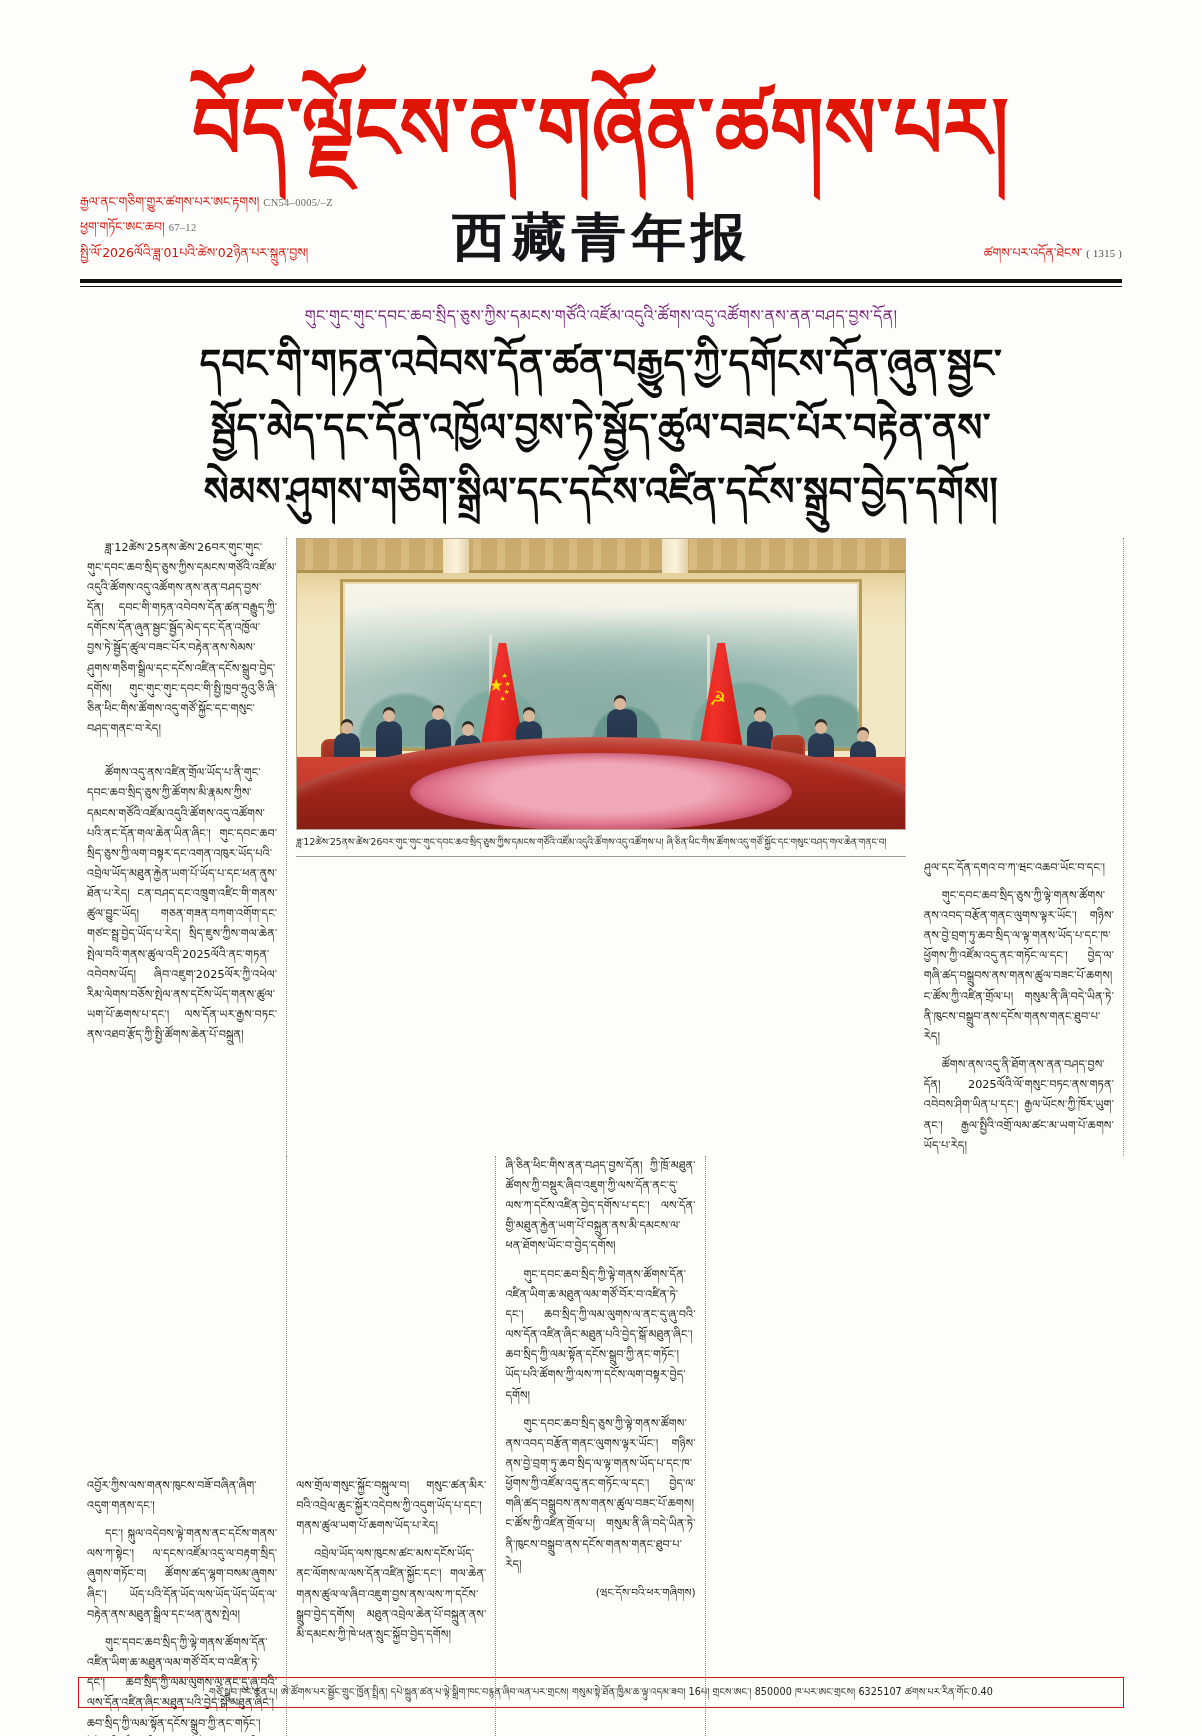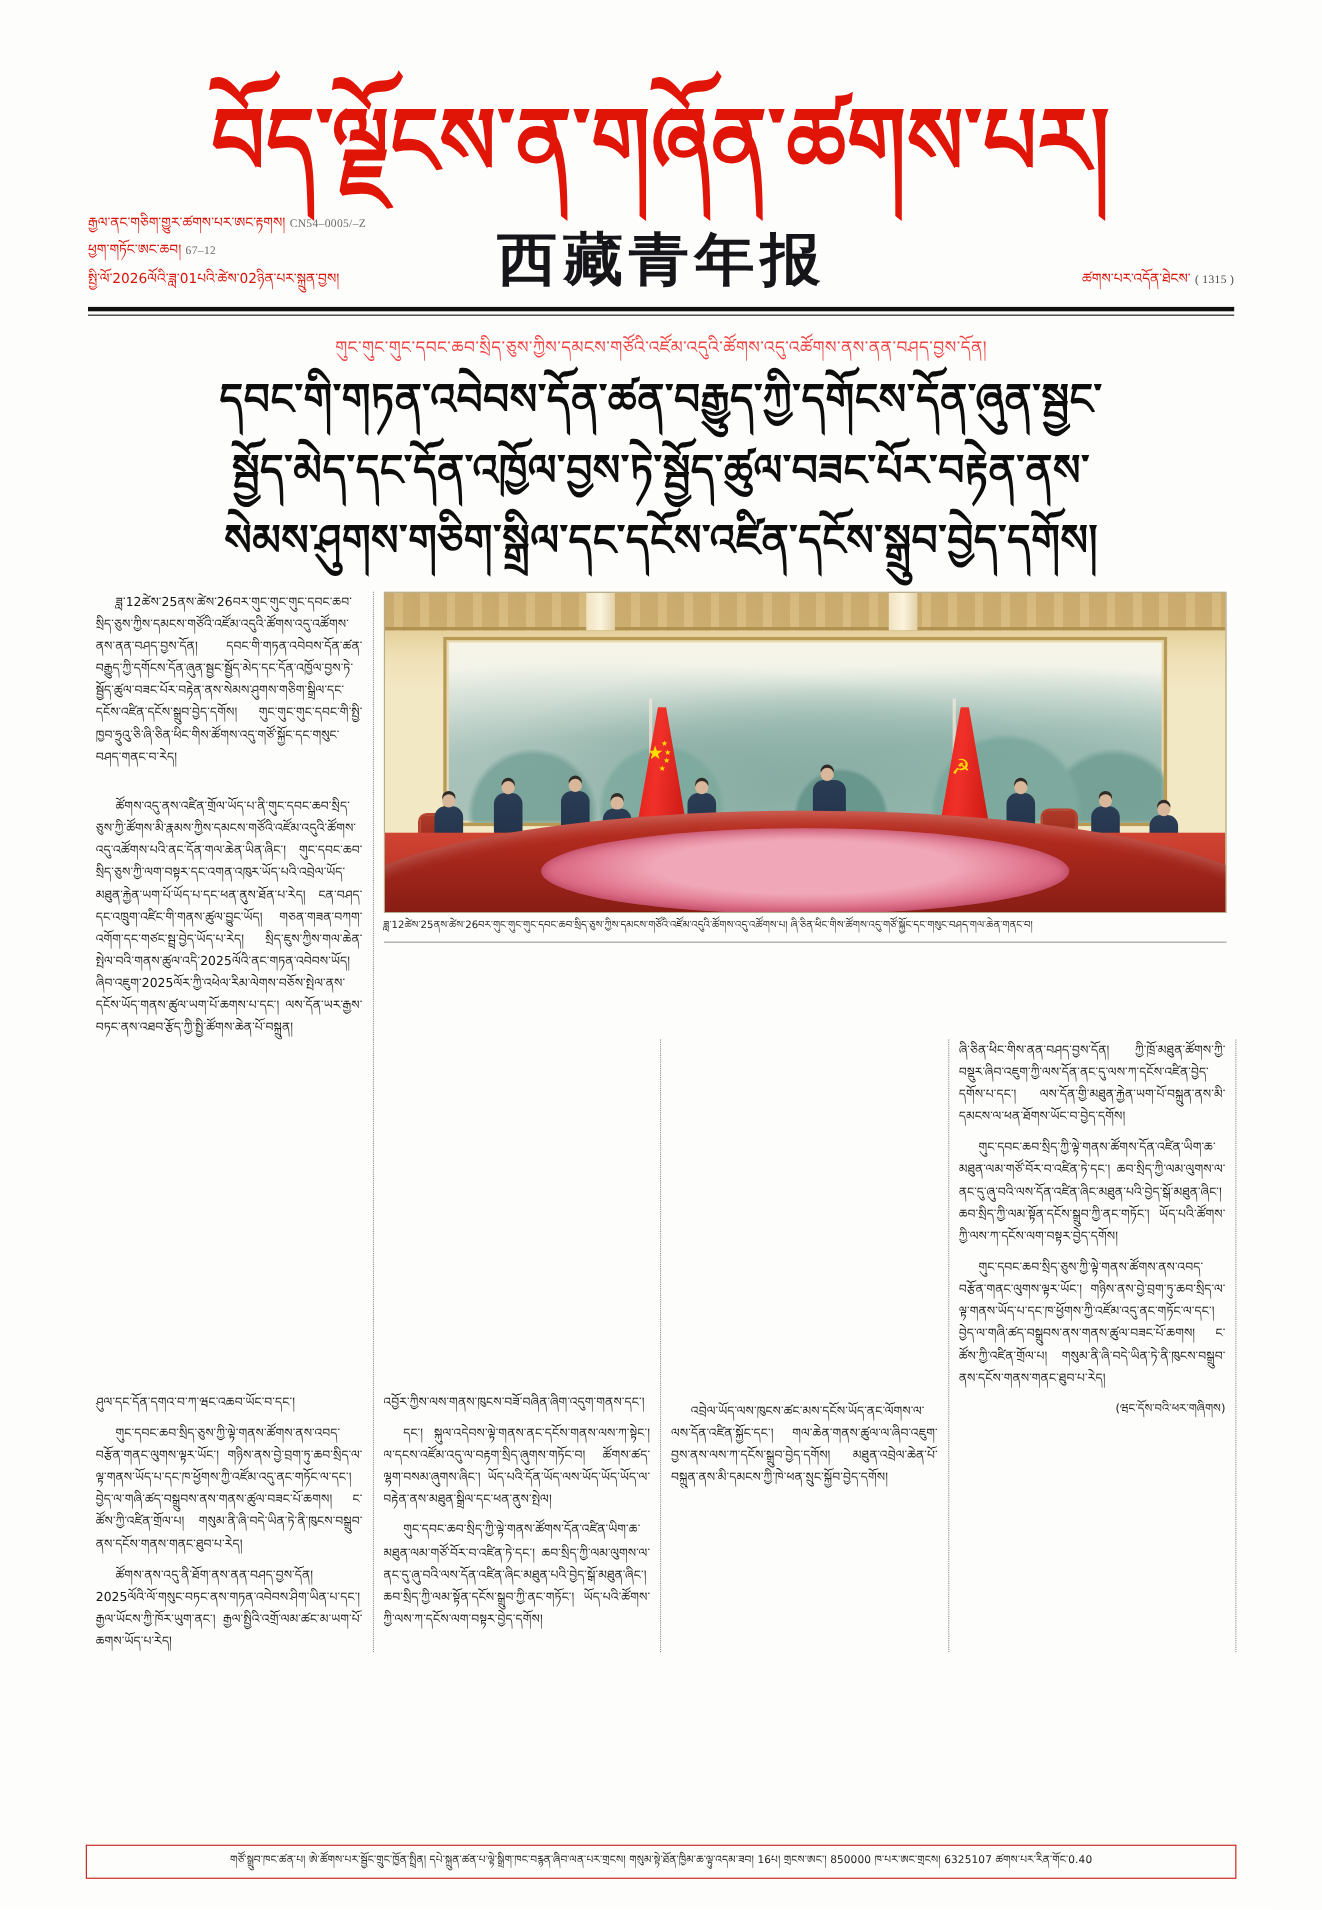--- a/index.html
+++ b/index.html
@@ -86,21 +86,21 @@
   }
 
   
   .headline-block {
     padding: 16px 95px 8px 95px;
     text-align: center;
   }
   .kicker {
     font-size: 15.5px;
     line-height: 1.7;
-    color: #ef4444;
+    color: #701a75;
     letter-spacing: 0.4px;
   }
   .headline {
     font-size: 37px;
     font-weight: 700;
     line-height: 1.62;
     color: #0d0d0d;
     letter-spacing: 0.5px;
     margin-top: 4px;
     transform: scaleY(1.06);
@@ -111,21 +111,21 @@
     color: #1a1a1a;
     margin-top: 10px;
     letter-spacing: 0.3px;
   }
 
   
   .body-area {
     position: relative;
     margin: 8px 78px 0 78px;
     display: grid;
-    grid-template-columns: 1fr 1fr 1fr 1fr;
+    grid-template-columns: 1fr 1fr 1fr 1fr 1fr;
     column-gap: 0;
     height: 960px;
   }
   .col {
     position: relative;
     padding: 0 9px;
     box-sizing: border-box;
     border-right: 1px dotted #8a8a8a;
   }
   .col:last-child { border-right: none; }
@@ -374,20 +374,23 @@
       </div>
       <div class="tib" style="margin-top:8px;">
         <span class="indent"></span><span>དང་། སྐུལ་འདེབས་ལྟེ་གནས་ནང་དངོས་གནས་ལས་ཀ་སྟེང་། ལ་དངས་འཛོམ་འདུ་ལ་བརྟག་སྲིད་ཞུགས་གཏོང་བ། ཚོགས་ཚད་ལྷག་བསམ་ཞུགས་ཞིང་། ཡོད་པའི་དོན་ཡོད་ལས་ཡོད་ཡོད་ཡོད་ལ་བརྟེན་ནས་མཐུན་སྒྲིལ་དང་ཕན་ནུས་སྤེལ།</span>
       </div>
       <div class="tib" style="margin-top:8px;">
         <span class="indent"></span><span>གུང་དབང་ཆབ་སྲིད་ཀྱི་ལྟེ་གནས་ཚོགས་དོན་འཛིན་ཡིག་ཆ་མཐུན་ལམ་གཙོ་བོར་བ་འཛིན་ཏེ་དང་། ཆབ་སྲིད་ཀྱི་ལམ་ལུགས་ལ་ནང་དུ་ཞུ་བའི་ལས་དོན་འཛིན་ཞིང་མཐུན་པའི་བྱེད་སྒོ་མཐུན་ཞིང་། ཆབ་སྲིད་ཀྱི་ལམ་སྟོན་དངོས་སྒྲུབ་ཀྱི་ནང་གཏོང་། ཡོད་པའི་ཚོགས་ཀྱི་ལས་ཀ་དངོས་ལག་བསྟར་བྱེད་དགོས།</span>
       </div>
     </div>
 
     <div class="col" style="padding-top:320px;">
+      <div class="tib">
+        <span>ལས་གྲོལ་གསུང་སྐྱོང་བསྐུལ་བ། གསུང་ཚན་མིར་བའི་འབྲེལ་ཆུང་སྐྱོར་འདེབས་ཀྱི་འདུག་ཡོད་པ་དང་། གནས་ཚུལ་ཡག་པོ་ཆགས་ཡོད་པ་རེད།</span>
+      </div>
       <div class="tib" style="margin-top:8px;">
         <span class="indent"></span><span>འབྲེལ་ཡོད་ལས་ཁུངས་ཚང་མས་དངོས་ཡོད་ནང་ལོགས་ལ་ལས་དོན་འཛིན་སྐྱོང་དང་། གལ་ཆེན་གནས་ཚུལ་ལ་ཞིབ་འཇུག་བྱས་ནས་ལས་ཀ་དངོས་སྒྲུབ་བྱེད་དགོས། མཐུན་འབྲེལ་ཆེན་པོ་བསྐྲུན་ནས་མི་དམངས་ཀྱི་ཁེ་ཕན་སྲུང་སྐྱོབ་བྱེད་དགོས།</span>
       </div>
     </div>
 
     <div class="col">
       <div class="tib">
         <span>ཞི་ཅིན་ཕིང་གིས་ནན་བཤད་བྱས་དོན། ཀྱི་ཁྲོ་མཐུན་ཚོགས་ཀྱི་བསྡུར་ཞིབ་འཇུག་ཀྱི་ལས་དོན་ནང་དུ་ལས་ཀ་དངོས་འཛིན་བྱེད་དགོས་པ་དང་། ལས་དོན་གྱི་མཐུན་རྐྱེན་ཡག་པོ་བསྐྲུན་ནས་མི་དམངས་ལ་ཕན་ཐོགས་ཡོང་བ་བྱེད་དགོས།</span>
       </div>
       <div class="tib" style="margin-top:8px;">

